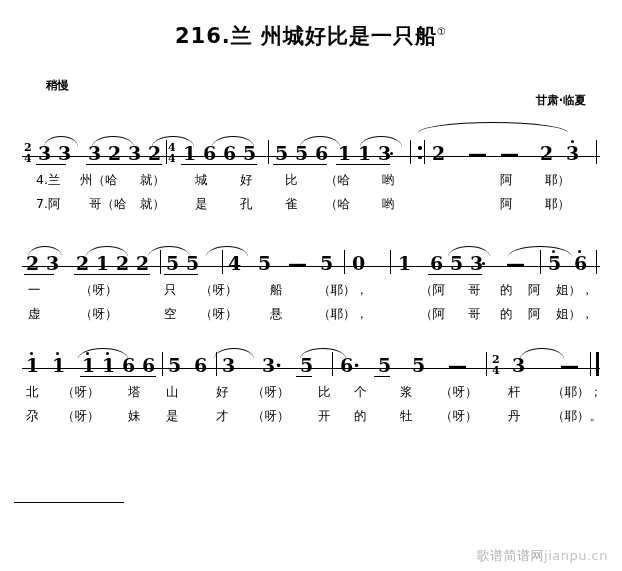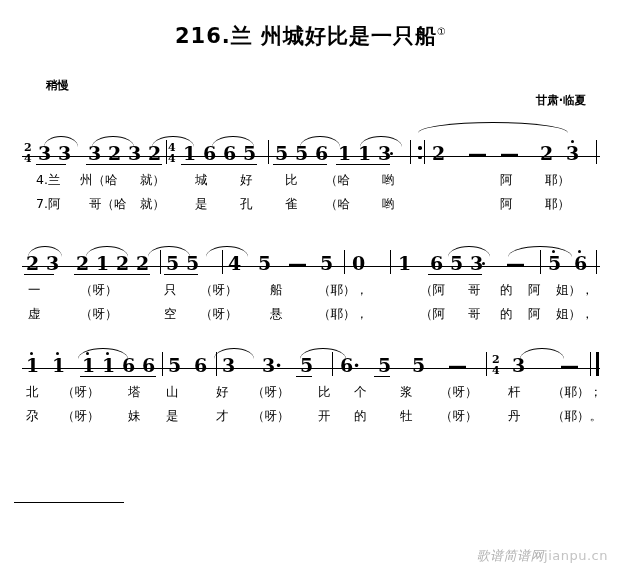--- a/index.html
+++ b/index.html
@@ -92,21 +92,21 @@
   }
   .watermark {
     position: absolute;
     right: 14px;
     bottom: 6px;
     font-size: 13px;
     font-family: "DejaVu Sans", sans-serif;
     color: #b9b9b9;
     letter-spacing: 0.5px;
   }
-  .watermark .cn { color: #b0b0b0; font-style: italic; }
+  .watermark .cn { color: #b0b0b0; }
   .watermark .en { color: #c4c4c4; }
 
   
   .system {
     position: absolute;
     left: 0;
     width: 622px;
   }
   .sys1 { top: 128px; }
   .sys2 { top: 238px; }

